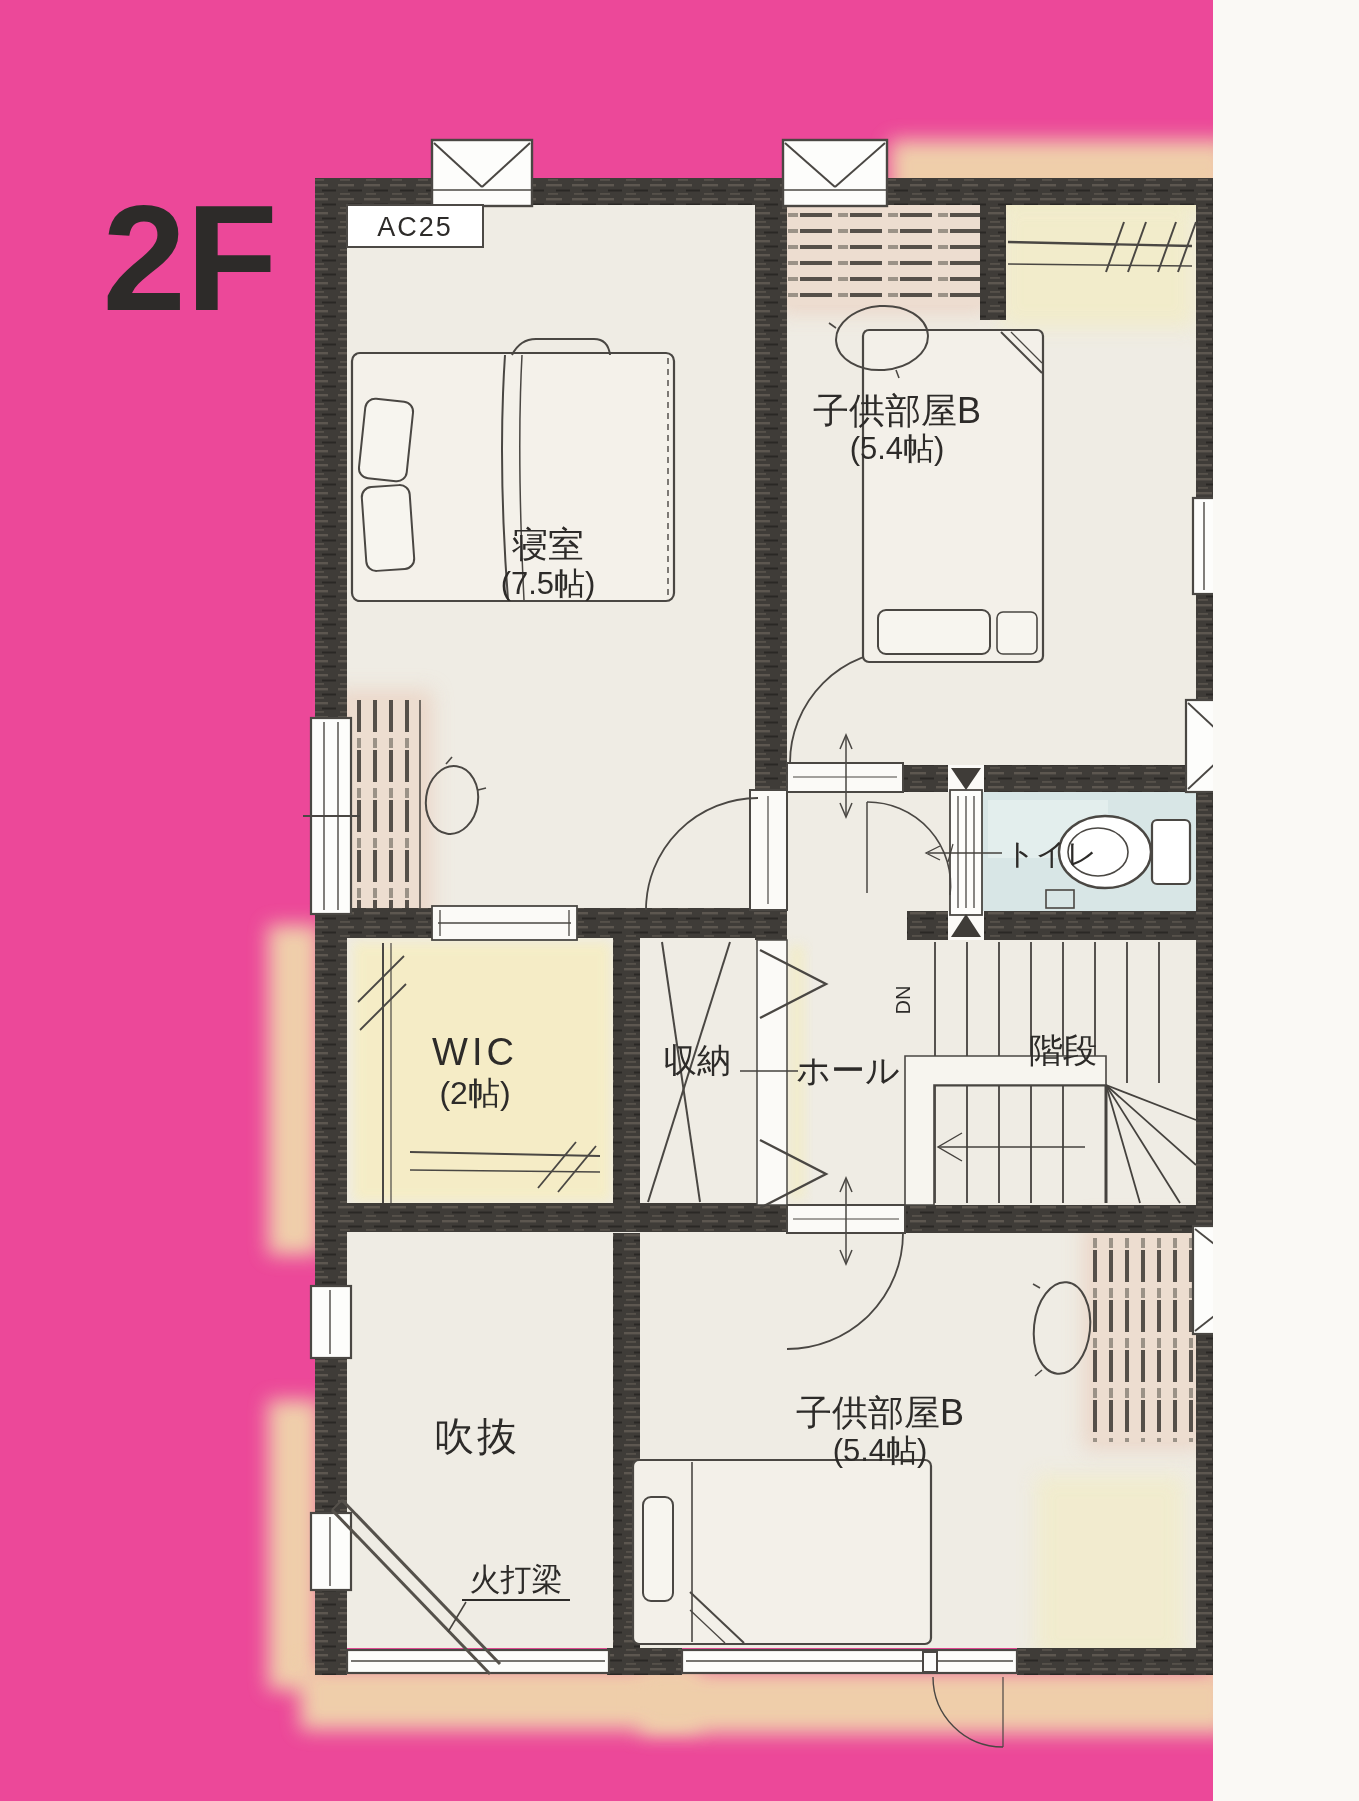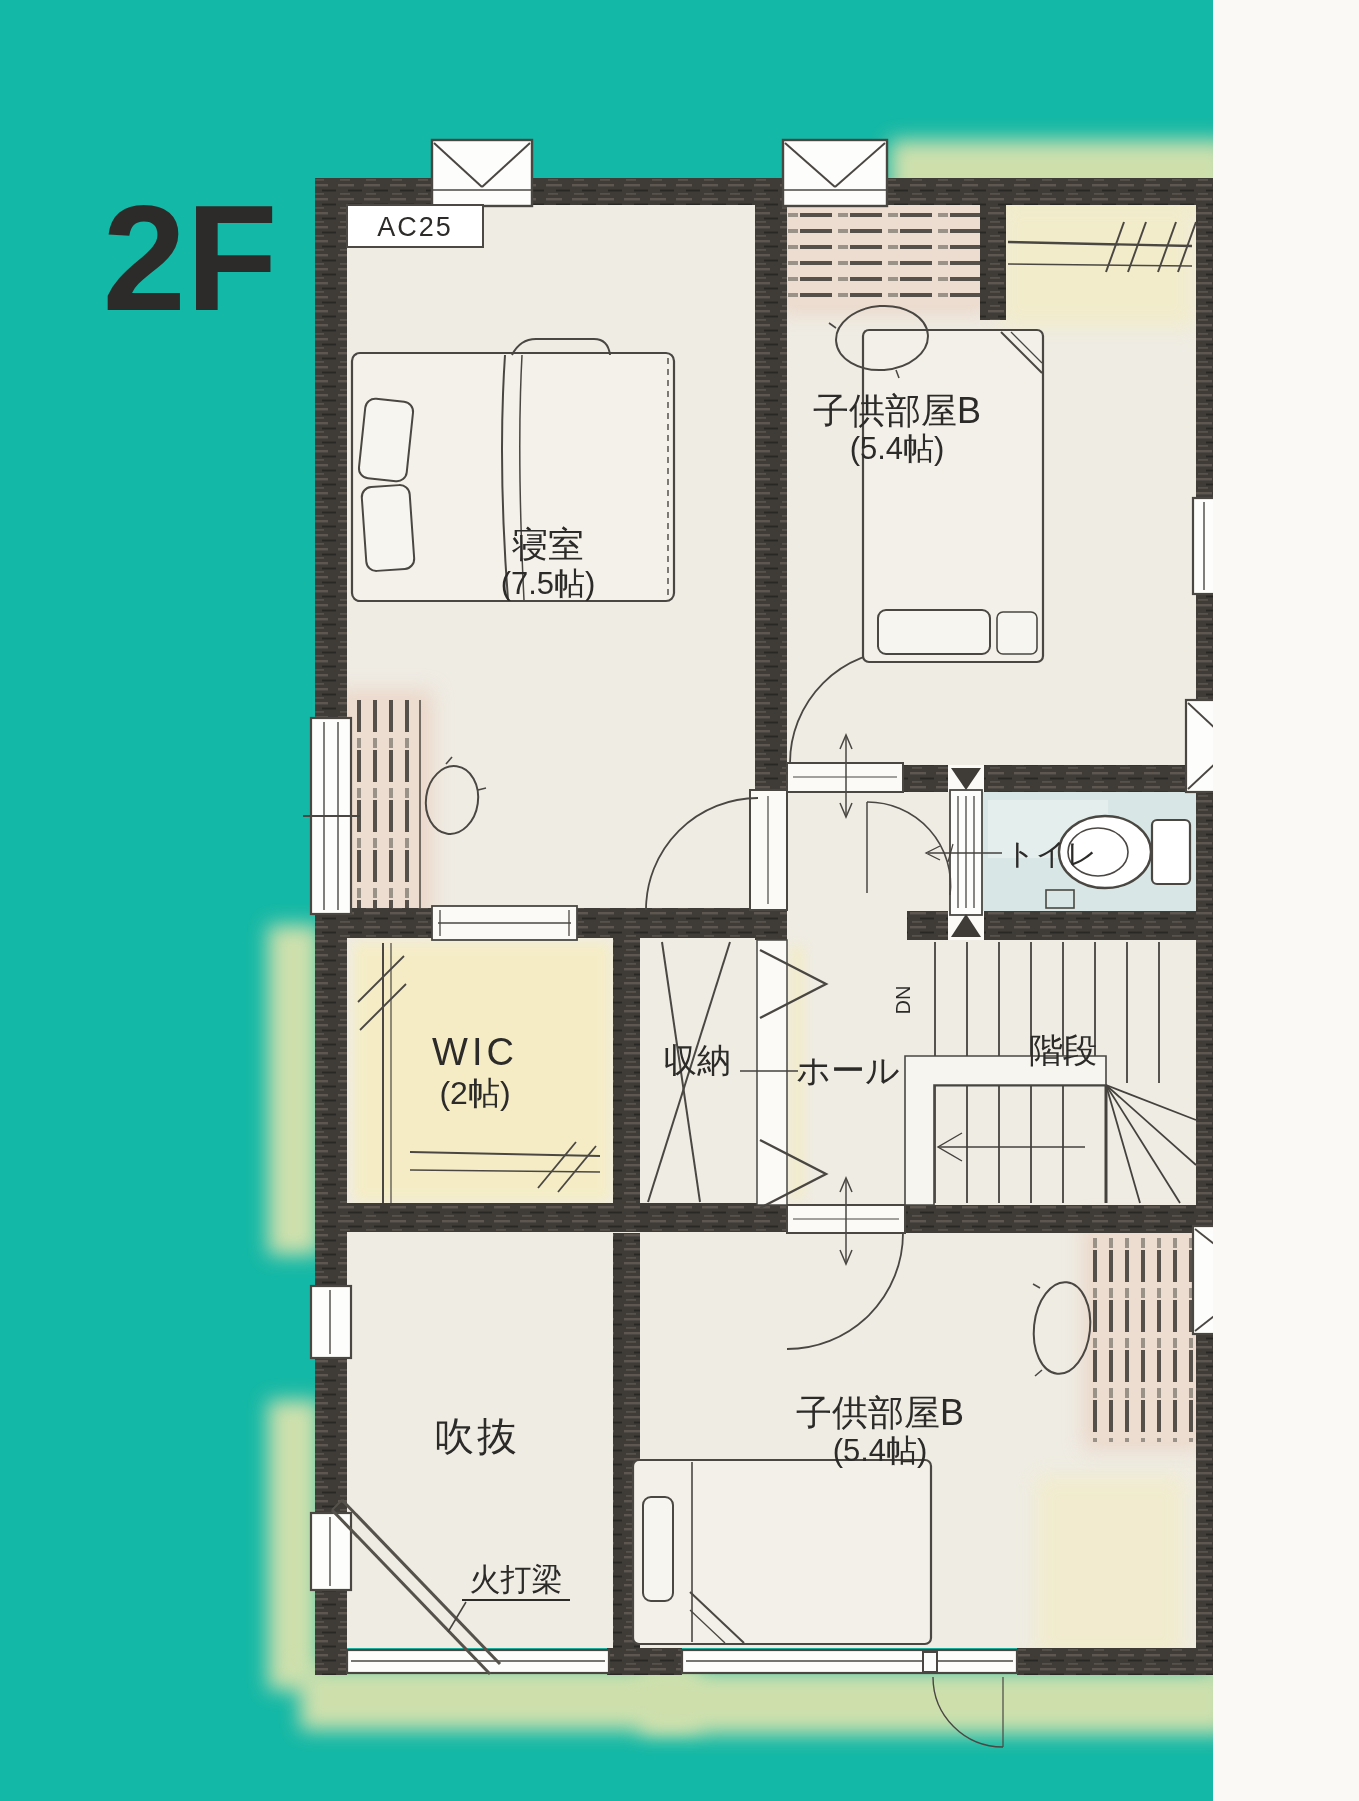--- a/index.html
+++ b/index.html
@@ -1,16 +1,16 @@
 <!DOCTYPE html>
 <html><head>
 <meta charset="utf-8">
 <style>
   html,body{margin:0;padding:0;background:#faf9f5;}
-  #canvas{position:relative;width:1213px;height:1801px;background:#14b8a6;overflow:hidden;
+  #canvas{position:relative;width:1213px;height:1801px;background:#ec4899;overflow:hidden;
           font-family:"Liberation Sans","DejaVu Sans",sans-serif;}
   svg{position:absolute;left:0;top:0;}
   text{font-family:"Liberation Sans","DejaVu Sans",sans-serif;fill:#2d2b29;}
 </style>
 </head>
 <body>
 
 <div id="canvas">
 <svg width="1359" height="1801" viewBox="0 0 1359 1801">
   <defs>

